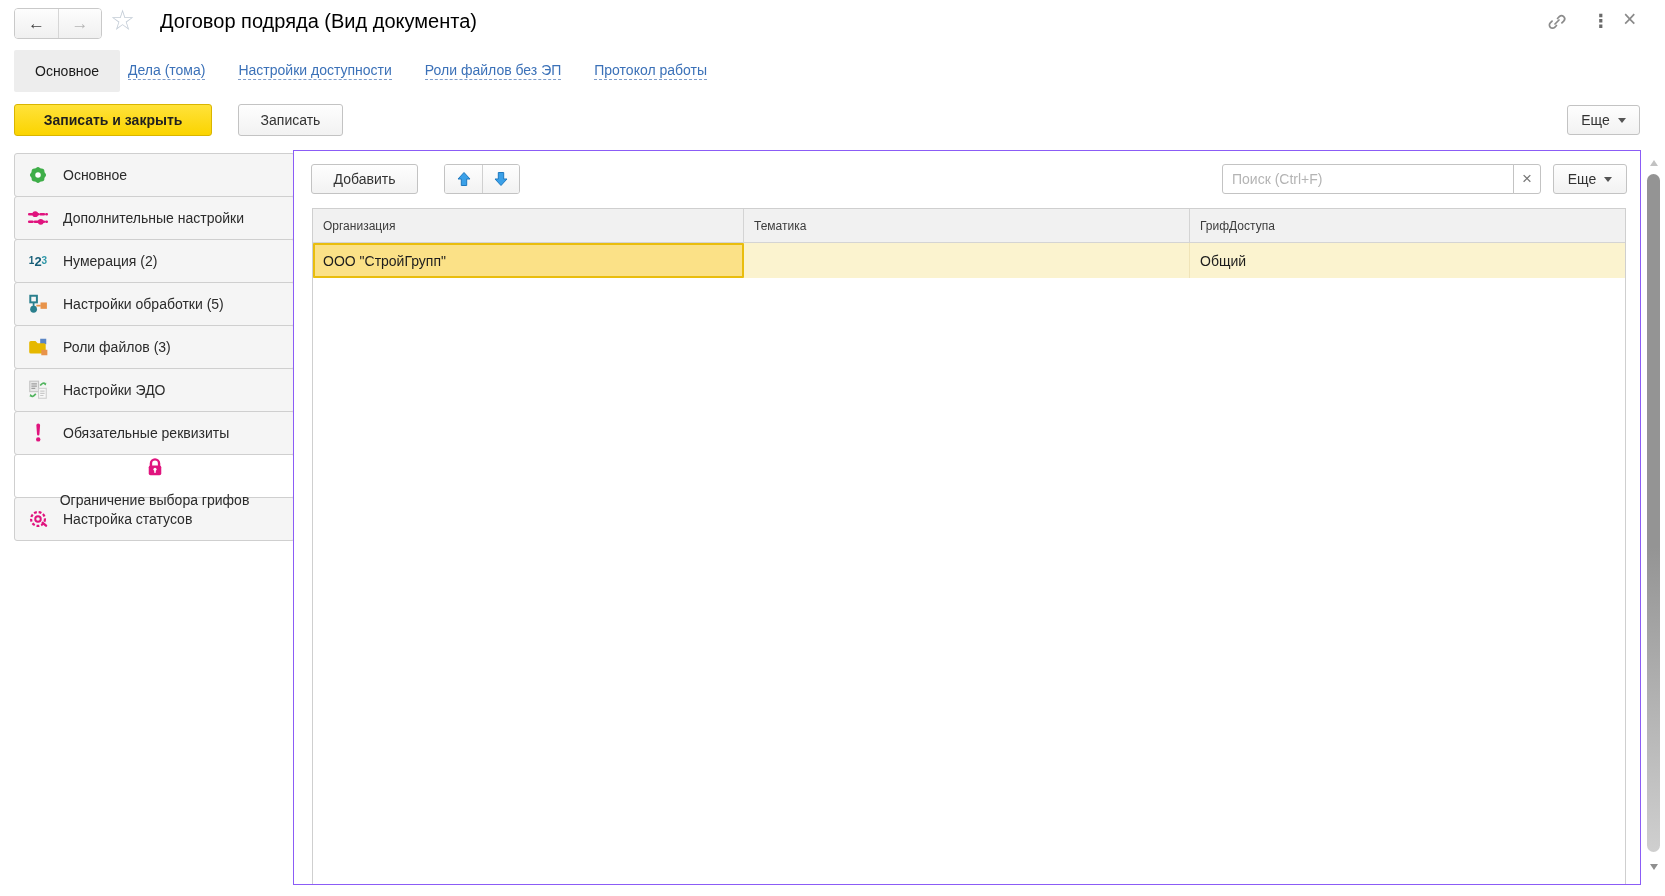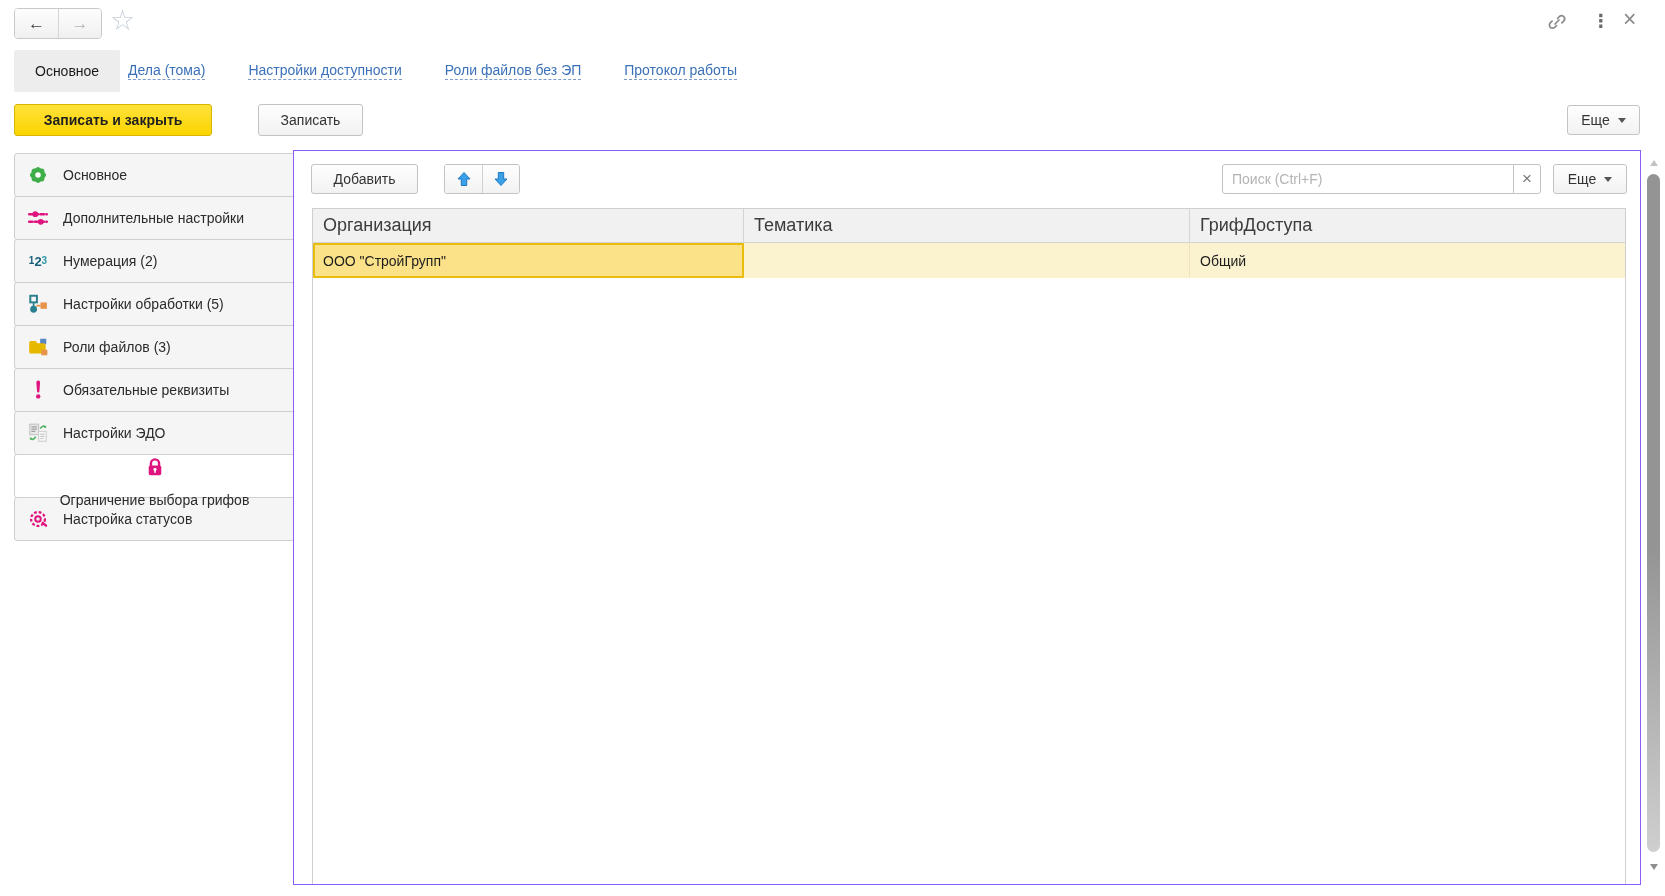--- a/index.html
+++ b/index.html
@@ -31,21 +31,21 @@
   .icon-kebab { left: 1592px; top: 10px; font-size: 18px; font-weight: bold; color: #6a6a6a; }
   .icon-close { left: 1623px; top: 6px; font-size: 23px; color: #8a8a8a; }
   
   .tab-active {
     position: absolute; left: 14px; top: 50px; height: 42px; padding: 0 21px;
     display: flex; align-items: center; background: #ededed;
     font-size: 14px; color: #1a1a1a; border-radius: 2px;
   }
   .tab-links {
     position: absolute; left: 128px; top: 50px; height: 42px;
-    display: flex; align-items: center; gap: 43px;
+    display: flex; align-items: center; gap: 33px;
   }
   .link {
     font-size: 14px; color: #3b71b8; text-decoration: none;
     border-bottom: 1px dashed #7d9cca; cursor: pointer; line-height: 17px;
   }
   
   .btn {
     display: inline-flex; align-items: center; justify-content: center;
     background: linear-gradient(#fefefe, #f2f2f2);
     border: 1px solid #c3c3c3; border-radius: 3px;
@@ -54,21 +54,21 @@
   .btn-yellow {
     background: linear-gradient(#ffe23a, #fbd400);
     border: 1px solid #d9b500; font-weight: bold; color: #1f1f1f;
   }
   .caret {
     width: 0; height: 0; margin-left: 8px;
     border-left: 4px solid transparent; border-right: 4px solid transparent;
     border-top: 5px solid #555;
   }
   .cb-save-close { position: absolute; left: 14px;  top: 104px; width: 198px; height: 32px; }
-  .cb-save       { position: absolute; left: 238px; top: 104px; width: 105px; height: 32px; margin-left: 20px; }
+  .cb-save       { position: absolute; left: 238px; top: 104px; width: 105px; height: 32px; }
   .cb-more       { position: absolute; left: 1567px; top: 105px; width: 73px; height: 30px; }
   
   .sidebar { position: absolute; left: 14px; top: 153px; width: 281px; }
   .side-item {
     height: 44px; display: flex; align-items: center; gap: 13px; padding: 0 11px;
     background: #f5f5f5; border: 1px solid #cfcfcf; border-radius: 3px;
     margin-top: -1px; font-size: 14px; color: #2b2b2b; cursor: default;
   }
   .side-item:first-child { margin-top: 0; }
   .side-item.selected { background: #fff; flex-direction: column; }
@@ -99,21 +99,21 @@
   }
   .tb-more { position: absolute; left: 1259px; top: 13px; width: 74px; height: 30px; }
   
   .grid {
     position: absolute; left: 18px; top: 57px; width: 1314px; bottom: 0;
     border: 1px solid #cfcfcf; border-bottom: none; background: #fff;
   }
   .grid-header { display: flex; height: 34px; background: #f1f1f1; border-bottom: 1px solid #d4d4d4; }
   .gh-cell {
     padding: 0 10px; display: flex; align-items: center;
-    font-size: 18px; color: #3c3c3c; border-right: 1px solid #d4d4d4;
+    font-size: 12px; color: #3c3c3c; border-right: 1px solid #d4d4d4;
   }
   .gh-cell:last-child { border-right: none; }
   .col-1 { width: 431px; flex: none; }
   .col-2 { width: 446px; flex: none; }
   .col-3 { flex: 1; }
   .grid-row { display: flex; height: 35px; background: #fbf3cf; }
   .gr-cell {
     padding: 11px 10px; display: flex; align-items: center;
     font-size: 14px; color: #1d1d1d; border-right: 1px solid #f0e4b8;
   }
@@ -139,20 +139,21 @@
 
   <div class="navgroup">
     <div class="navbtn">
         <span>←</span>
       </div>
     <div class="navbtn fwd">
         <span>→</span>
       </div>
   </div>
   <div class="star">☆</div>
+  <div class="page-title">Договор подряда (Вид документа)</div>
 
   <svg class="win-icon icon-link-svg" style="position:absolute;" width="22" height="22" viewBox="0 0 22 22">
     <g fill="none" stroke="#8b8b8b" stroke-width="1.7" stroke-linecap="round">
       <path d="M9 13 L13 9"></path>
       <path d="M11.5 7.5 l1.8-1.8 a3.1 3.1 0 0 1 4.4 4.4 l-1.8 1.8"></path>
       <path d="M10.5 14.5 l-1.8 1.8 a3.1 3.1 0 0 1 -4.4 -4.4 l1.8-1.8"></path>
     </g>
   </svg>
   <div class="win-icon icon-kebab">⋮</div>
   <div class="win-icon icon-close">×</div>
@@ -229,43 +230,43 @@
           <path d="M2 6 a1.5 1.5 0 0 1 1.5-1.5 h4.2 l2 2 h5.8 A1.5 1.5 0 0 1 17 8 v6.5 a1.5 1.5 0 0 1 -1.5 1.5 h-12 A1.5 1.5 0 0 1 2 14.5 z" fill="#e6b800"></path>
           <rect x="13" y="12.5" width="5.5" height="5" fill="#e8934a"></rect>
         </svg>
       </span>
       <span>Роли файлов (3)</span>
     </div>
 
     <div class="side-item">
       <span class="side-icon">
         <svg width="22" height="22" viewBox="0 0 20 20">
-          <path d="M8.5 3 a1.7 1.7 0 0 1 3.4 0 l-.6 8.2 a1.1 1.1 0 0 1 -2.2 0 z" fill="#e0147e"></path>
-          <circle cx="10.2" cy="15.8" r="2" fill="#e0147e"></circle>
-        </svg>
-      </span>
-      <span>Обязательные реквизиты</span>
-    </div>
-
-    <div class="side-item">
-      <span class="side-icon">
-        <svg width="22" height="22" viewBox="0 0 20 20">
           <rect x="2.5" y="2" width="8" height="9.5" fill="#e8e8e8" stroke="#c4c4c4"></rect>
           <path d="M4 4.5h5M4 6.5h5M4 8.5h3.5" stroke="#9e9e9e" stroke-width="1.2"></path>
           <path d="M12 6 q2.6-3.4 4.6-1.8" fill="none" stroke="#52b45f" stroke-width="1.5"></path>
           <path d="M17.6 3.4 l-.5 2.4 -2-1.2z" fill="#52b45f"></path>
           <rect x="10.5" y="8.5" width="7" height="9" fill="#f7f7f7" stroke="#cfcfcf"></rect>
           <path d="M12 11h4M12 13h4M12 15h3" stroke="#c9c9c9" stroke-width="1.1"></path>
           <path d="M8 13.5 q-2.6 3.4-4.6 1.8" fill="none" stroke="#52b45f" stroke-width="1.5"></path>
           <path d="M2.4 16.1 l.5-2.4 2 1.2z" fill="#52b45f"></path>
         </svg>
       </span>
       <span>Настройки ЭДО</span>
     </div>
 
+    <div class="side-item">
+      <span class="side-icon">
+        <svg width="22" height="22" viewBox="0 0 20 20">
+          <path d="M8.5 3 a1.7 1.7 0 0 1 3.4 0 l-.6 8.2 a1.1 1.1 0 0 1 -2.2 0 z" fill="#e0147e"></path>
+          <circle cx="10.2" cy="15.8" r="2" fill="#e0147e"></circle>
+        </svg>
+      </span>
+      <span>Обязательные реквизиты</span>
+    </div>
+
     <div class="side-item selected">
       <span class="side-icon">
         <svg width="22" height="22" viewBox="0 0 20 20">
           <path d="M6.3 9.5 V6.8 a3.7 3.7 0 0 1 7.4 0 V9.5" fill="none" stroke="#e0147e" stroke-width="2.2"></path>
           <rect x="4.3" y="8.7" width="11.4" height="8.8" rx="1.6" fill="#e0147e"></rect>
           <circle cx="10" cy="12" r="1.4" fill="#fff"></circle>
           <rect x="9.3" y="12.6" width="1.4" height="2.7" fill="#fff"></rect>
         </svg>
       </span>
       <span>Ограничение выбора грифов</span>

